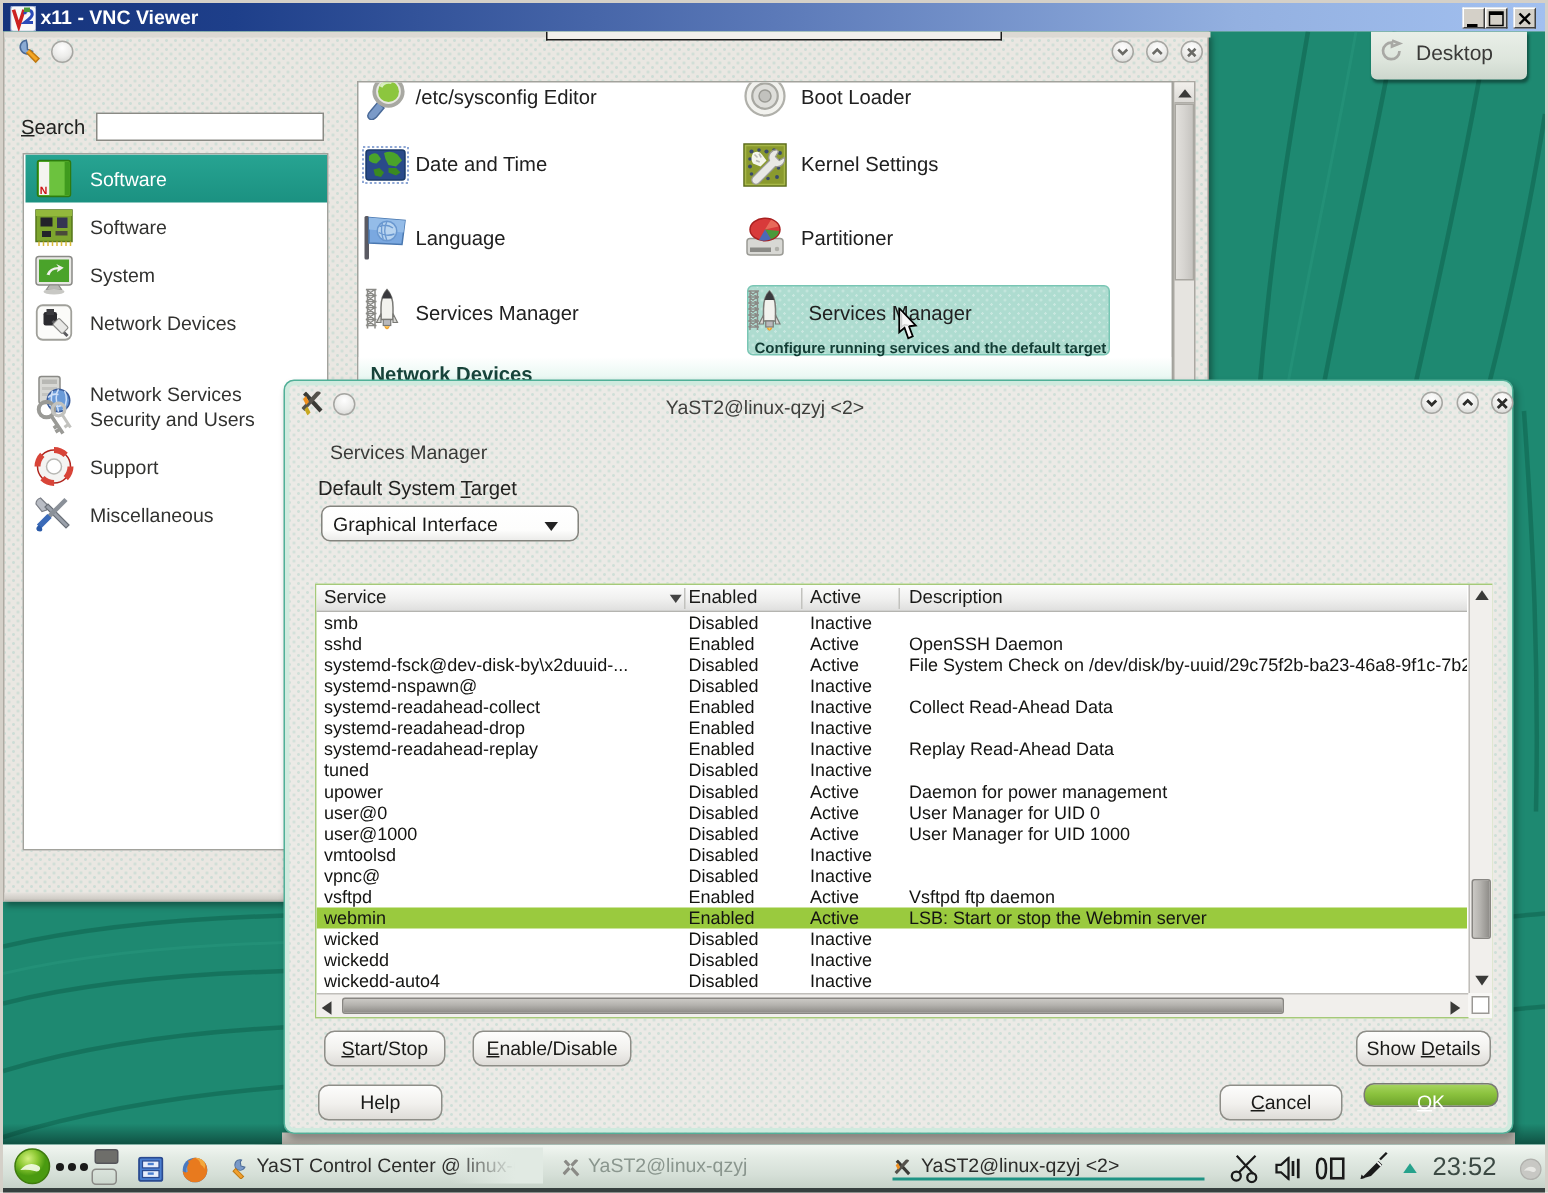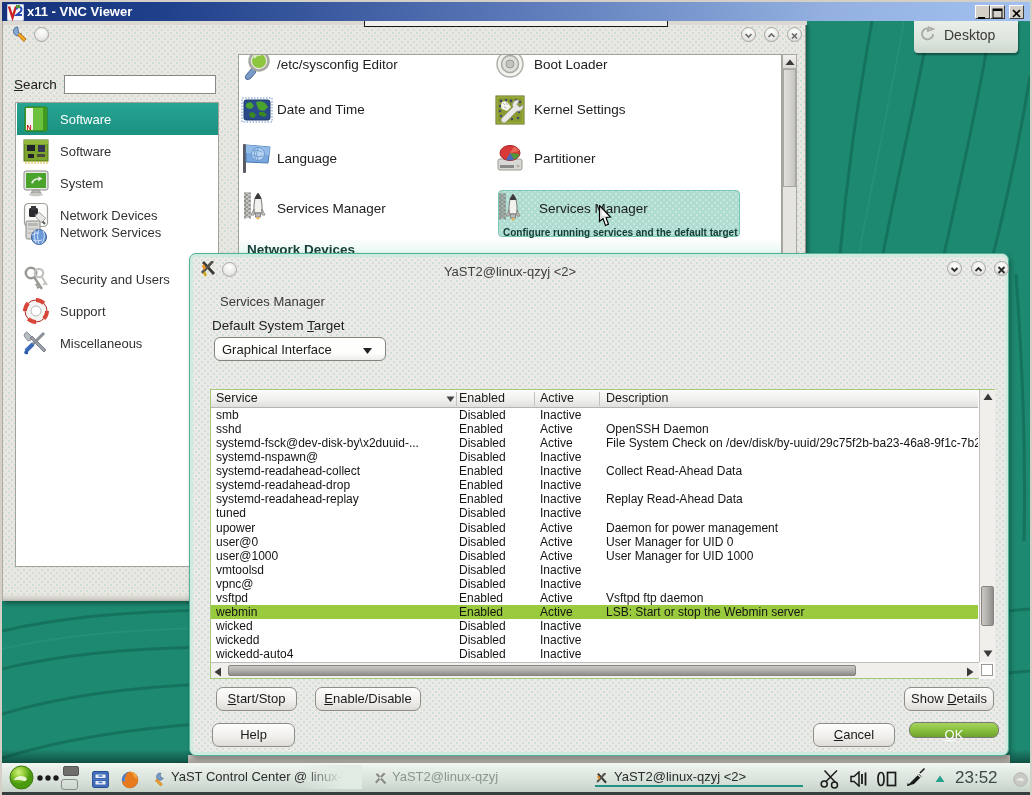--- a/index.html
+++ b/index.html
@@ -219,21 +219,21 @@
         <div class="srow" style="top:96px">
           <svg class="sicon" width="28" height="28" viewBox="0 0 28 28">
             <rect x="2.5" y="2.5" width="23" height="23" rx="4" fill="#fbfbf9" stroke="#a0a09a" stroke-width="1.2"></rect>
             <rect x="7" y="7" width="9" height="9" rx="1.5" fill="#2a2a2e"></rect>
             <rect x="9" y="5" width="5" height="4" fill="#3a3a3e"></rect>
             <path d="M13 13 L20 20 L23 23" stroke="#5a5a5e" stroke-width="2"></path>
             <rect x="14" y="13" width="9" height="6" rx="1" transform="rotate(45 18 16)" fill="#e8e8e6" stroke="#8a8a88" stroke-width="0.8"></rect>
           </svg>
             <span class="lbl">Network Devices</span>
           </div>
-        <div class="srow" style="top:113px">
+        <div class="srow" style="top:143px">
           <svg class="sicon" width="28" height="28" viewBox="0 0 28 28">
             <rect x="4" y="3" width="14" height="18" rx="1.5" fill="#d8d8d4" stroke="#8a8a86" stroke-width="1"></rect>
             <rect x="6" y="5" width="10" height="3" fill="#b8b8b4"></rect>
             <rect x="6" y="10" width="10" height="2" fill="#c4c4c0"></rect>
             <rect x="6" y="14" width="10" height="2" fill="#c4c4c0"></rect>
             <circle cx="17" cy="19" r="7.5" fill="#6a9ad8" stroke="#3a5a98" stroke-width="1"></circle>
             <path d="M10 17 q3 -3 7 -2 M11 22 q4 2 9 0 M17 11.5 q-3 4 0 15 M13 12.5 q-2 6 1 13 M21 12.5 q3 6 -1 13" fill="none" stroke="#cfe0f8" stroke-width="1"></path>
           </svg>
             <span class="lbl">Network Services</span>
           </div>

